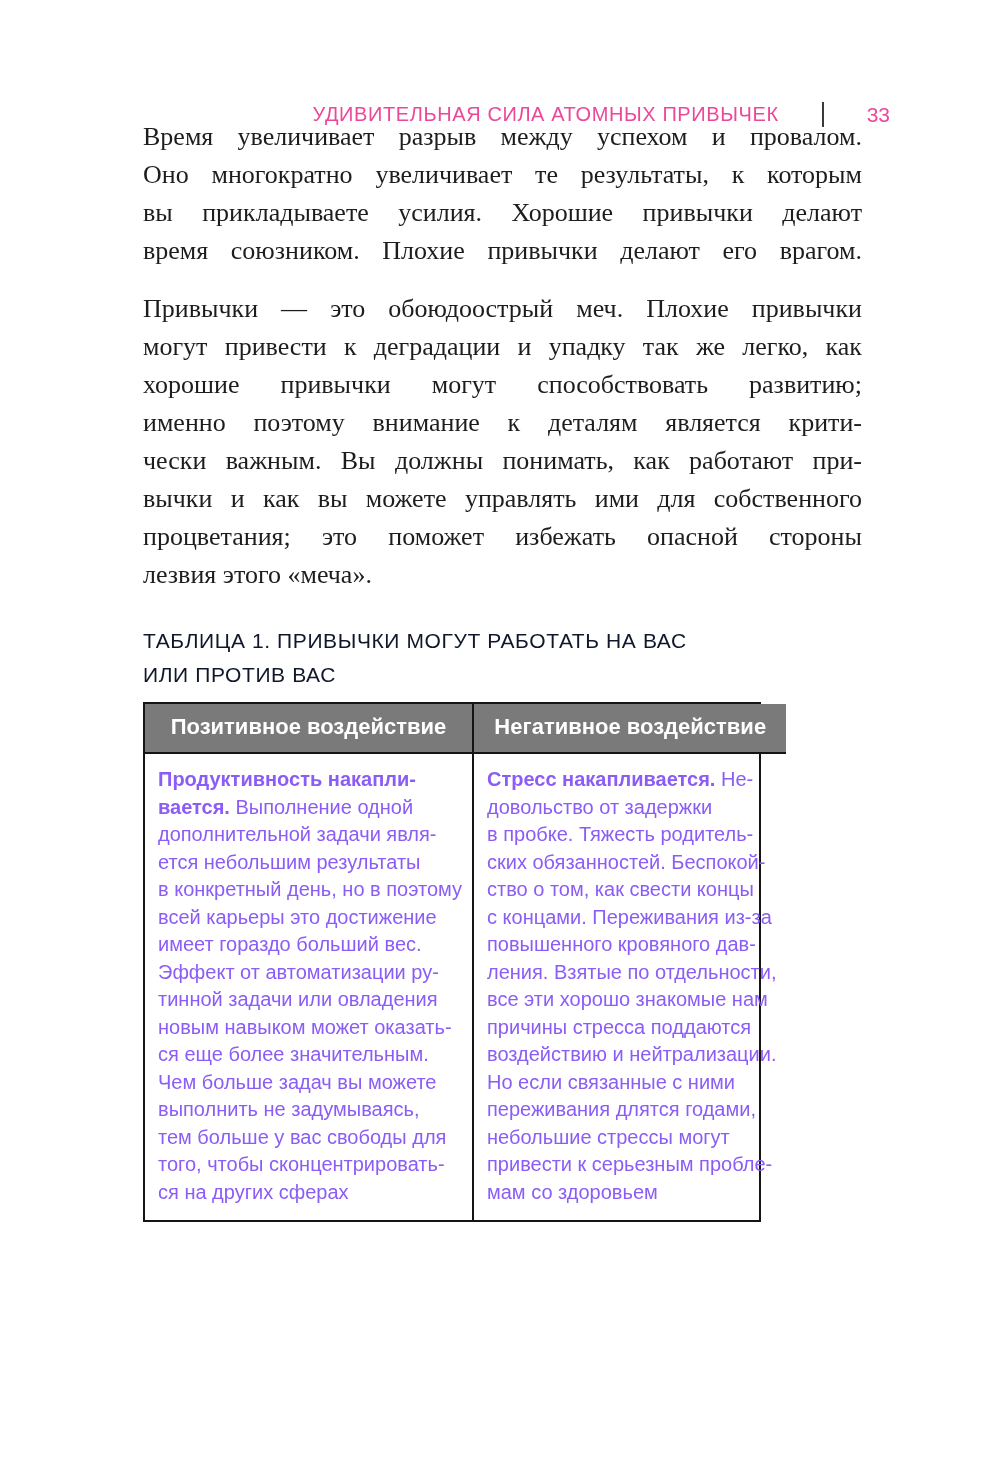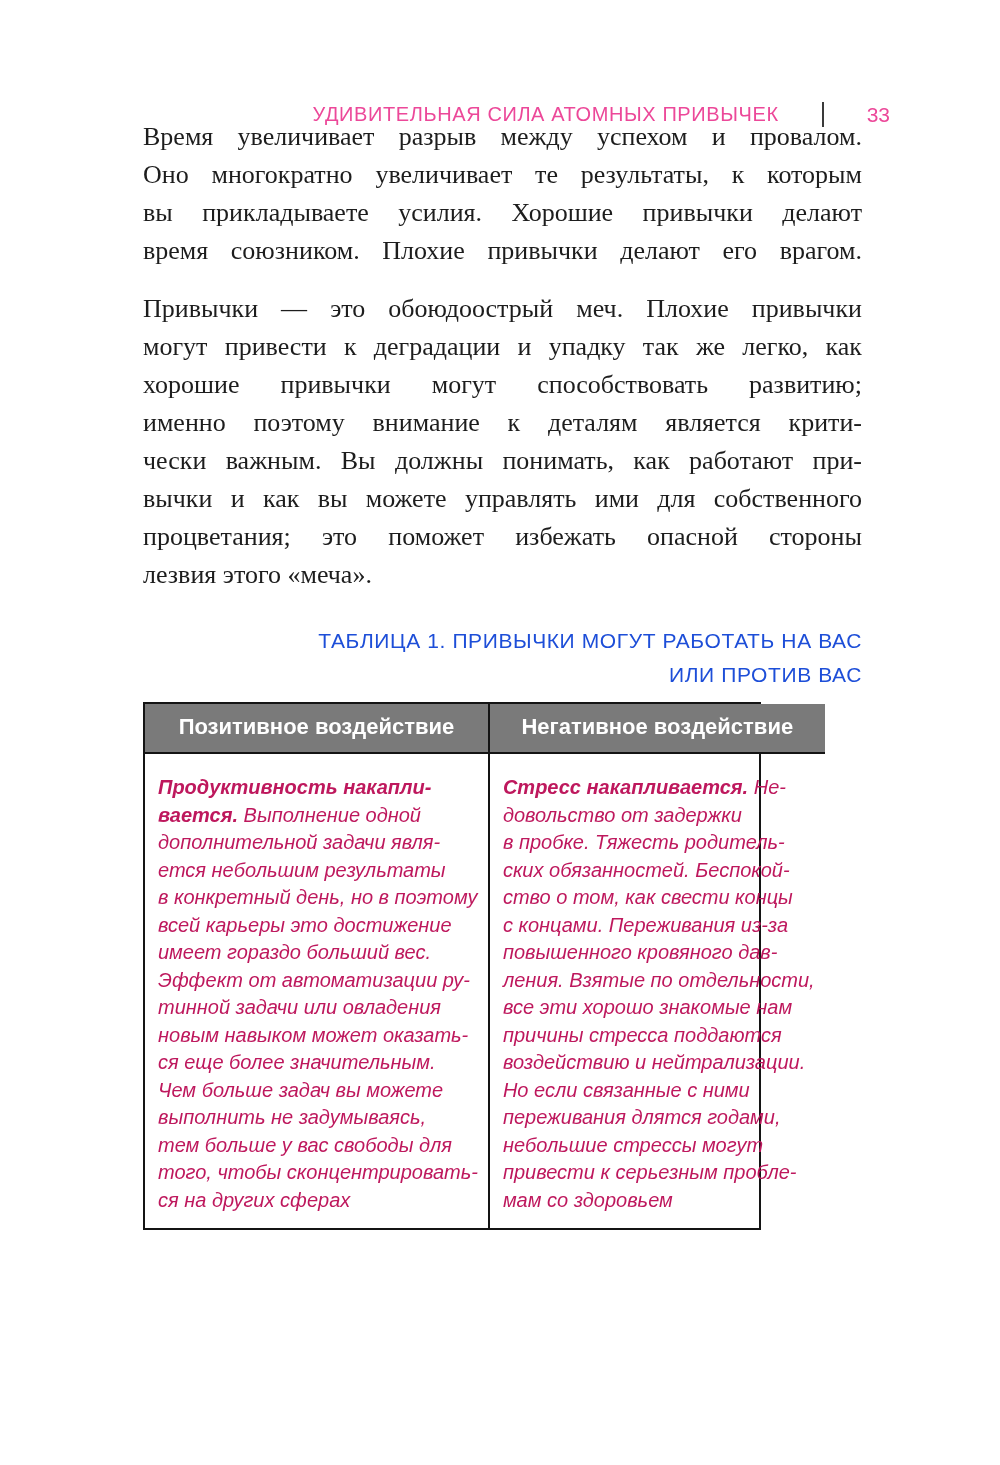--- a/index.html
+++ b/index.html
@@ -55,22 +55,21 @@
   .pline { text-align-last: justify; }
   .pline.pline-end { text-align-last: left; }
 
   
   .table-caption {
     margin-top: 30px;
     font-family: "Liberation Sans", sans-serif;
     font-size: 21px;
     line-height: 34px;
     letter-spacing: 0.6px;
-    color: #1d4ed8;
-    text-align: right;
+    color: #0f172a;
   }
 
   
   .habits-table {
     margin-top: 10px;
     width: 618px;
     border: 2px solid #141414;
     display: grid;
     grid-template-columns: 1fr 1fr;
     background: #ffffff;
@@ -80,26 +79,25 @@
     color: #ffffff;
     font-family: "Liberation Sans", sans-serif;
     font-weight: bold;
     font-size: 22px;
     text-align: center;
     padding: 10px 4px 12px 4px;
     border-bottom: 2px solid #141414;
   }
   .th-cell.col-2, .td-cell.col-2 { border-left: 2px solid #141414; }
   .td-cell {
-    padding: 20px 10px 14px 13px;
+    padding: 12px 10px 14px 13px;
     font-family: "Liberation Sans", sans-serif;
     font-size: 20px;
     line-height: 27.5px;
-    color: #be185d;
-    font-style: italic;
+    color: #8b5cf6;
   }
   .cline { white-space: nowrap; }
   .cline .b { font-weight: bold; }
 </style>
 </head>
 <body>
 
 <div class="page">
 
   <div class="running-head">

